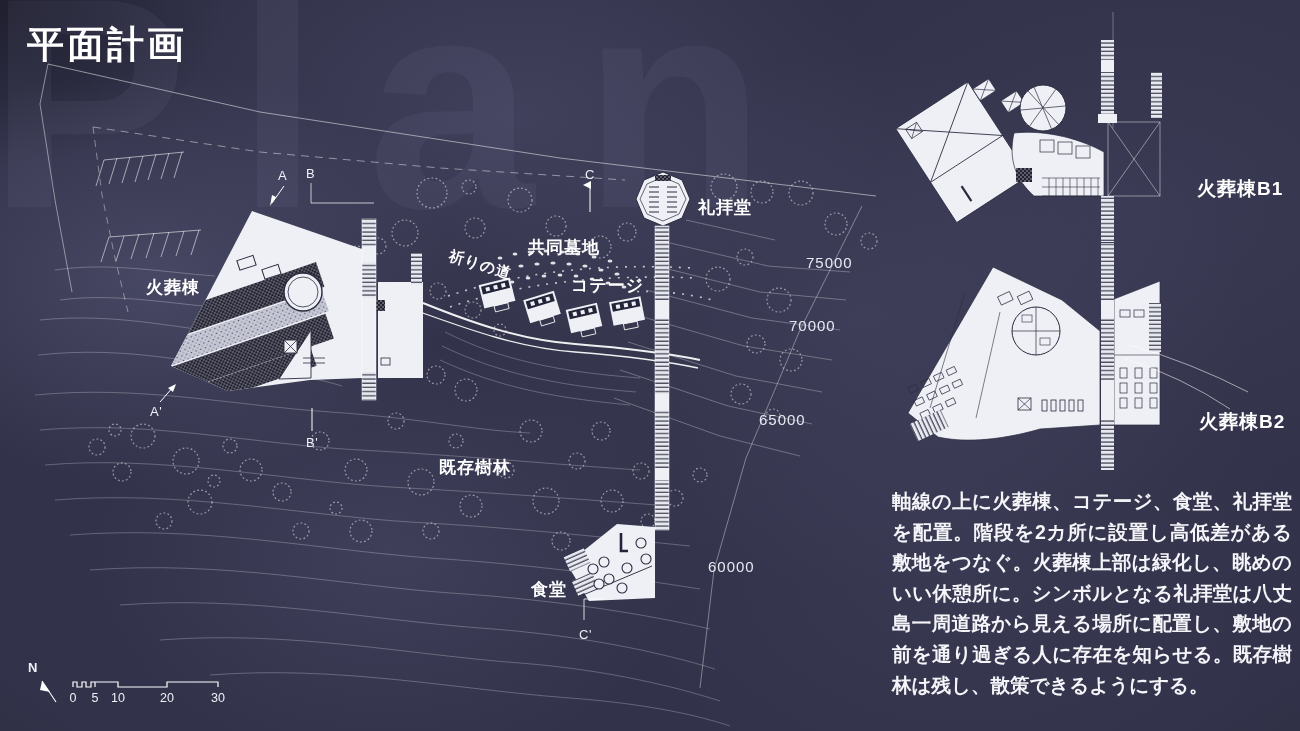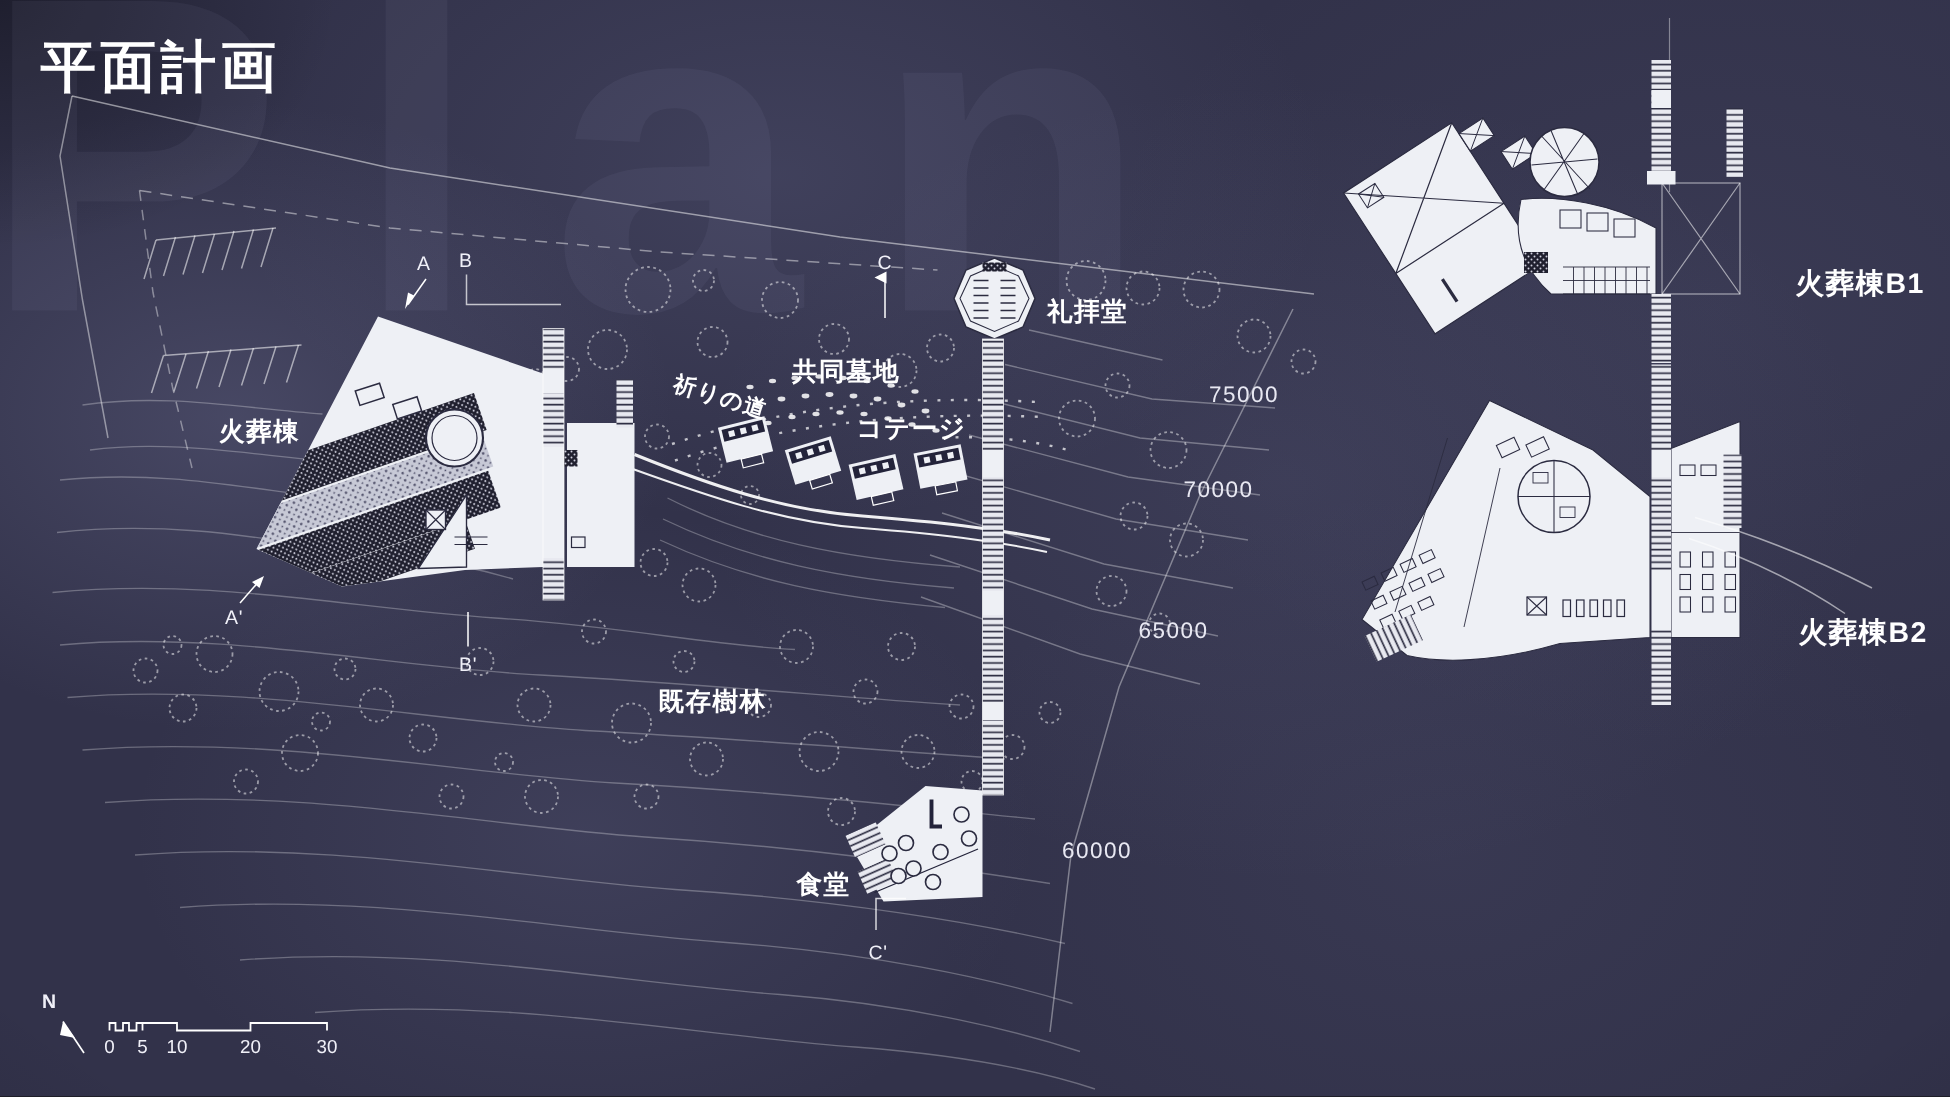--- a/index.html
+++ b/index.html
@@ -464,13 +464,14 @@
     <g>
       <path d="M73,687 V682 H77 V687 H82 V682 H86 V687 H91 V682 H95 V687 V682 H118 V687 H167 V682 H218 V687" stroke="#fff" stroke-width="1.2" fill="none"></path>
       <text class="tick" x="73" y="702" text-anchor="middle">0</text>
       <text class="tick" x="95" y="702" text-anchor="middle">5</text>
       <text class="tick" x="118" y="702" text-anchor="middle">10</text>
       <text class="tick" x="167" y="702" text-anchor="middle">20</text>
       <text class="tick" x="218" y="702" text-anchor="middle">30</text>
     </g>
   </svg>
 
+  <div class="desc">軸線の上に火葬棟、コテージ、食堂、礼拝堂を配置。階段を2カ所に設置し高低差がある敷地をつなぐ。火葬棟上部は緑化し、眺めのいい休憩所に。シンボルとなる礼拝堂は八丈島一周道路から見える場所に配置し、敷地の前を通り過ぎる人に存在を知らせる。既存樹林は残し、散策できるようにする。</div>
 </div>
 
 </body></html>

